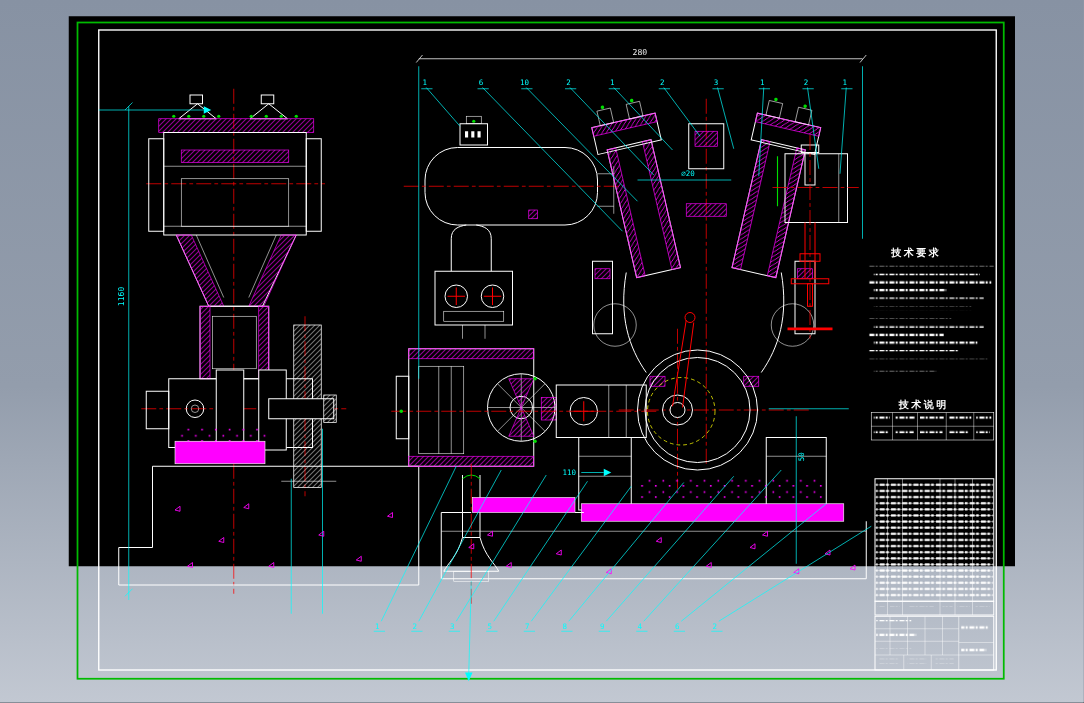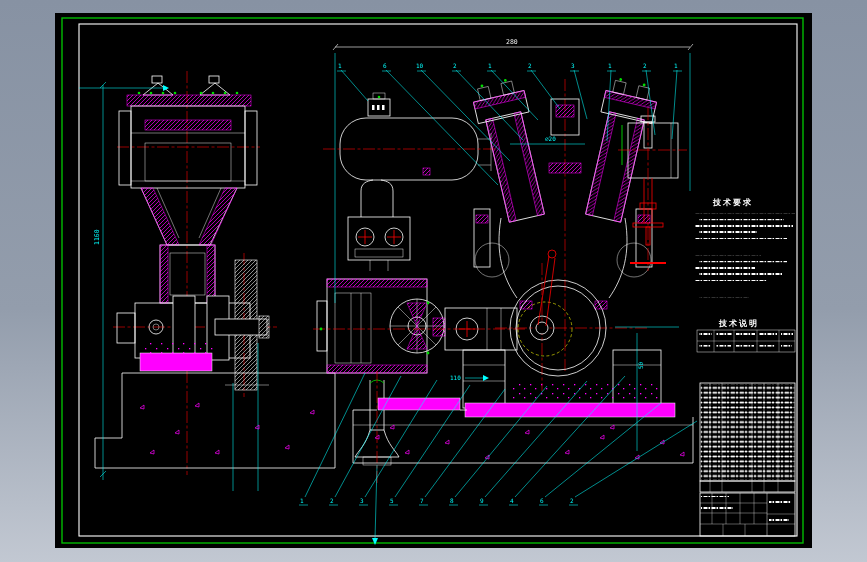--- a/index.html
+++ b/index.html
@@ -1,19 +1,19 @@
 <!DOCTYPE html>
 <html><head>
 <meta charset="utf-8">
 <style>
   html,body{margin:0;padding:0;background:#9aa3b2;}
   .stage{position:relative;width:867px;height:562px;overflow:hidden;
          background:linear-gradient(180deg,#8792a3 0%,#939dac 55%,#c2c8d2 100%);
          font-family:"Liberation Sans",sans-serif;}
-  .canvas{position:absolute;left:55px;top:13px;width:757px;height:535px;background:#000;}
+  .canvas{position:absolute;left:55px;top:13px;width:757px;height:440px;background:#000;}
   svg{display:block}
   .w{stroke:#fff;fill:none;stroke-width:.8}
   .w5{stroke:#fff;fill:none;stroke-width:.45}
   .mh{fill:url(#magHatch);stroke:#f0f;stroke-width:.5}
   .wh{fill:url(#whiteHatch);stroke:#fff;stroke-width:.6}
   .sol{fill:#f0f;stroke:#fff;stroke-width:.5}
   .cl{stroke:#f00;fill:none;stroke-width:.6;stroke-dasharray:12 2.5 3 2.5}
   .r{stroke:#f00;fill:none;stroke-width:.8}
   .c{stroke:#0ff;fill:none;stroke-width:.55}
   .mt{stroke:#f0f;fill:none;stroke-width:.7}

